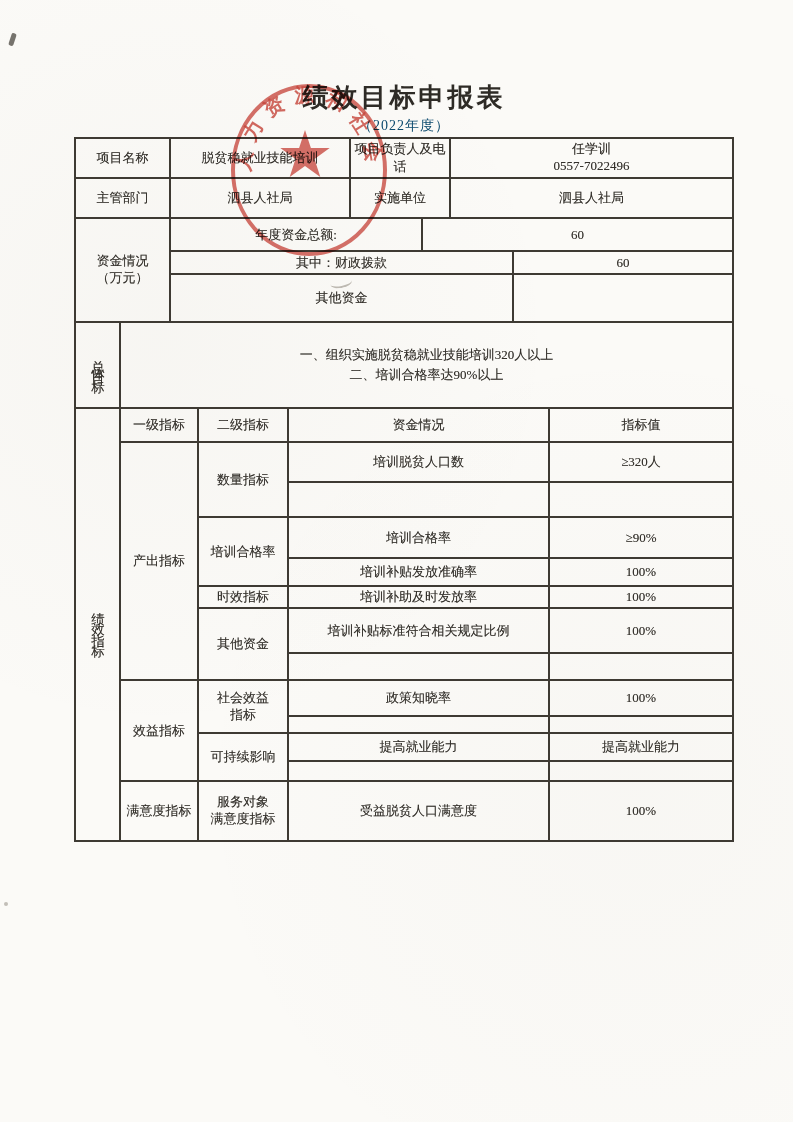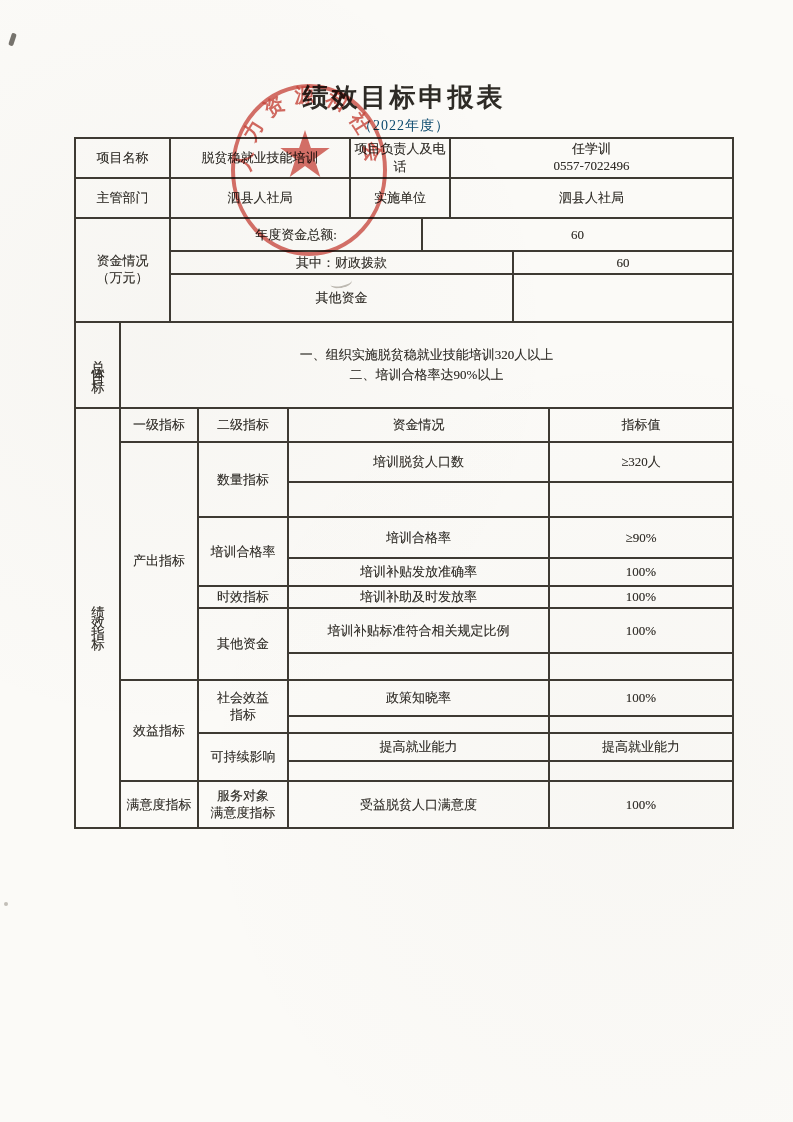--- a/index.html
+++ b/index.html
@@ -165,21 +165,21 @@
   <tr style="height:28px">
     <td rowspan="2">可持续影响</td>
     <td colspan="5" class="tl">提高就业能力</td>
     <td class="vals">提高就业能力</td>
   </tr>
   <tr style="height:20px">
     <td colspan="5"></td>
     <td></td>
   </tr>
 
-  <tr style="height:47px">
+  <tr style="height:60px">
     <td colspan="2">满意度指标</td>
     <td class="pre">服务对象
 满意度指标</td>
     <td colspan="5" class="tl">受益脱贫人口满意度</td>
     <td class="vals">100%</td>
   </tr>
 </tbody>
   </table>
 
 <svg class="seal" width="170" height="185" viewBox="0 0 170 185">

